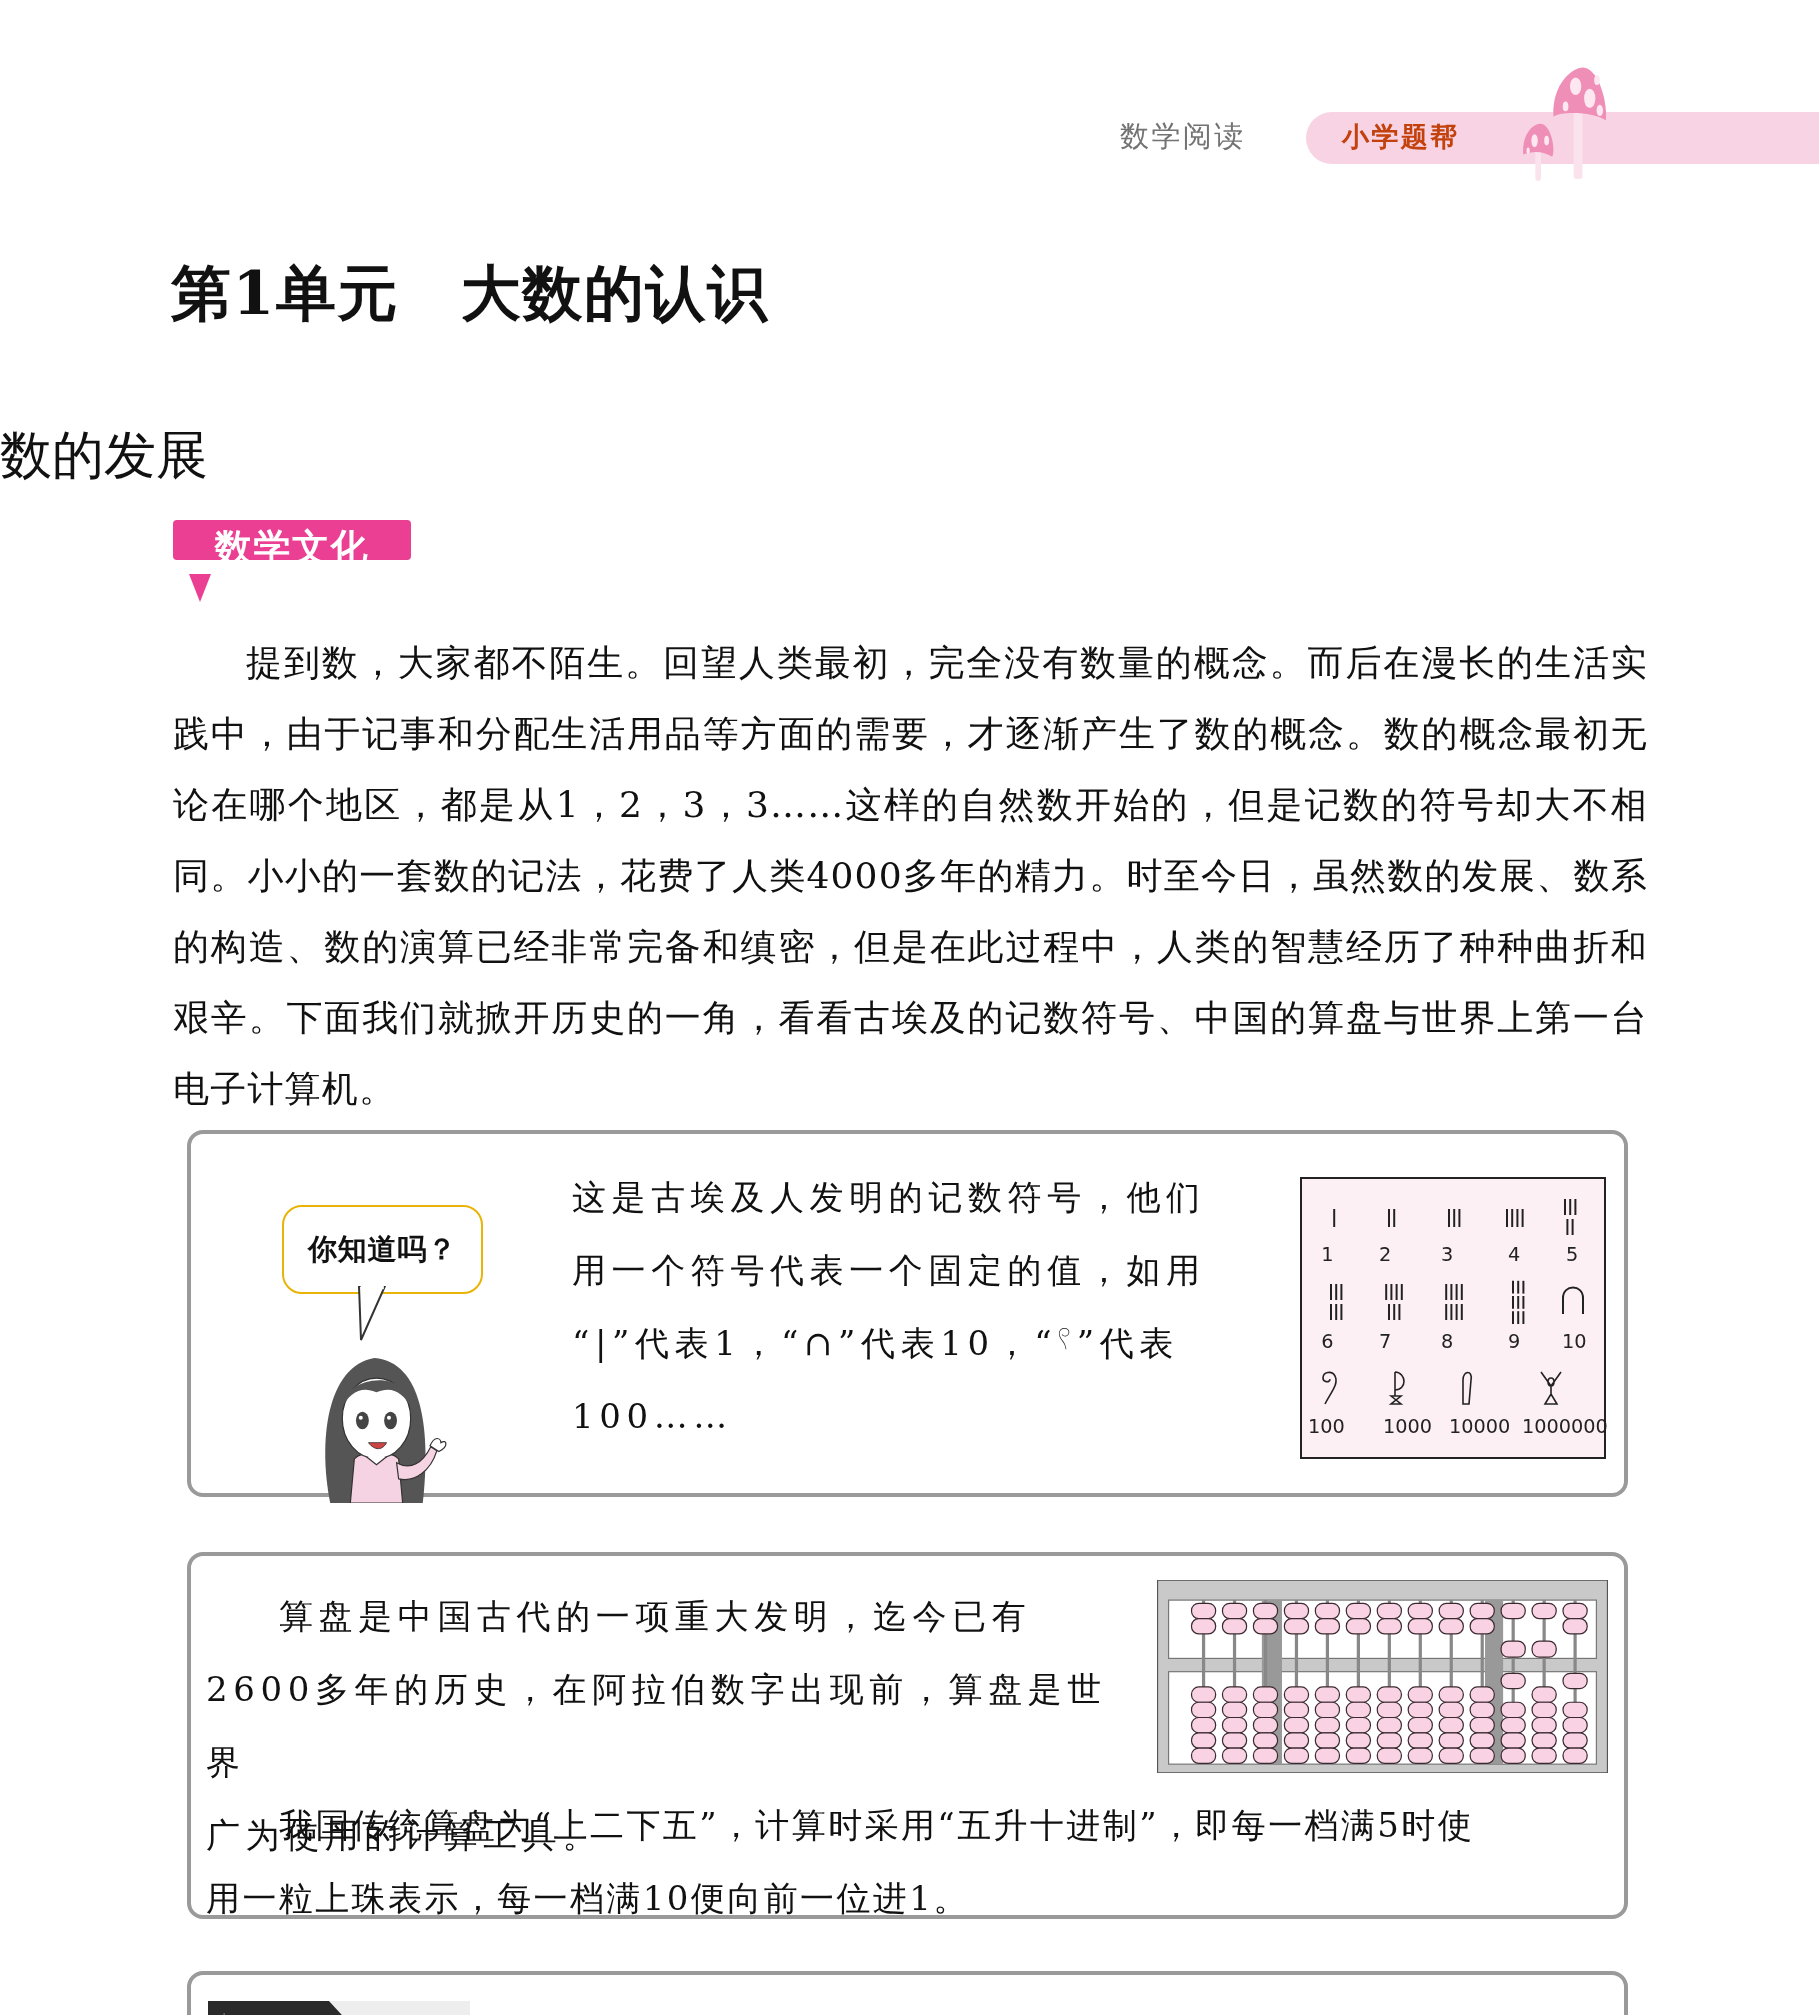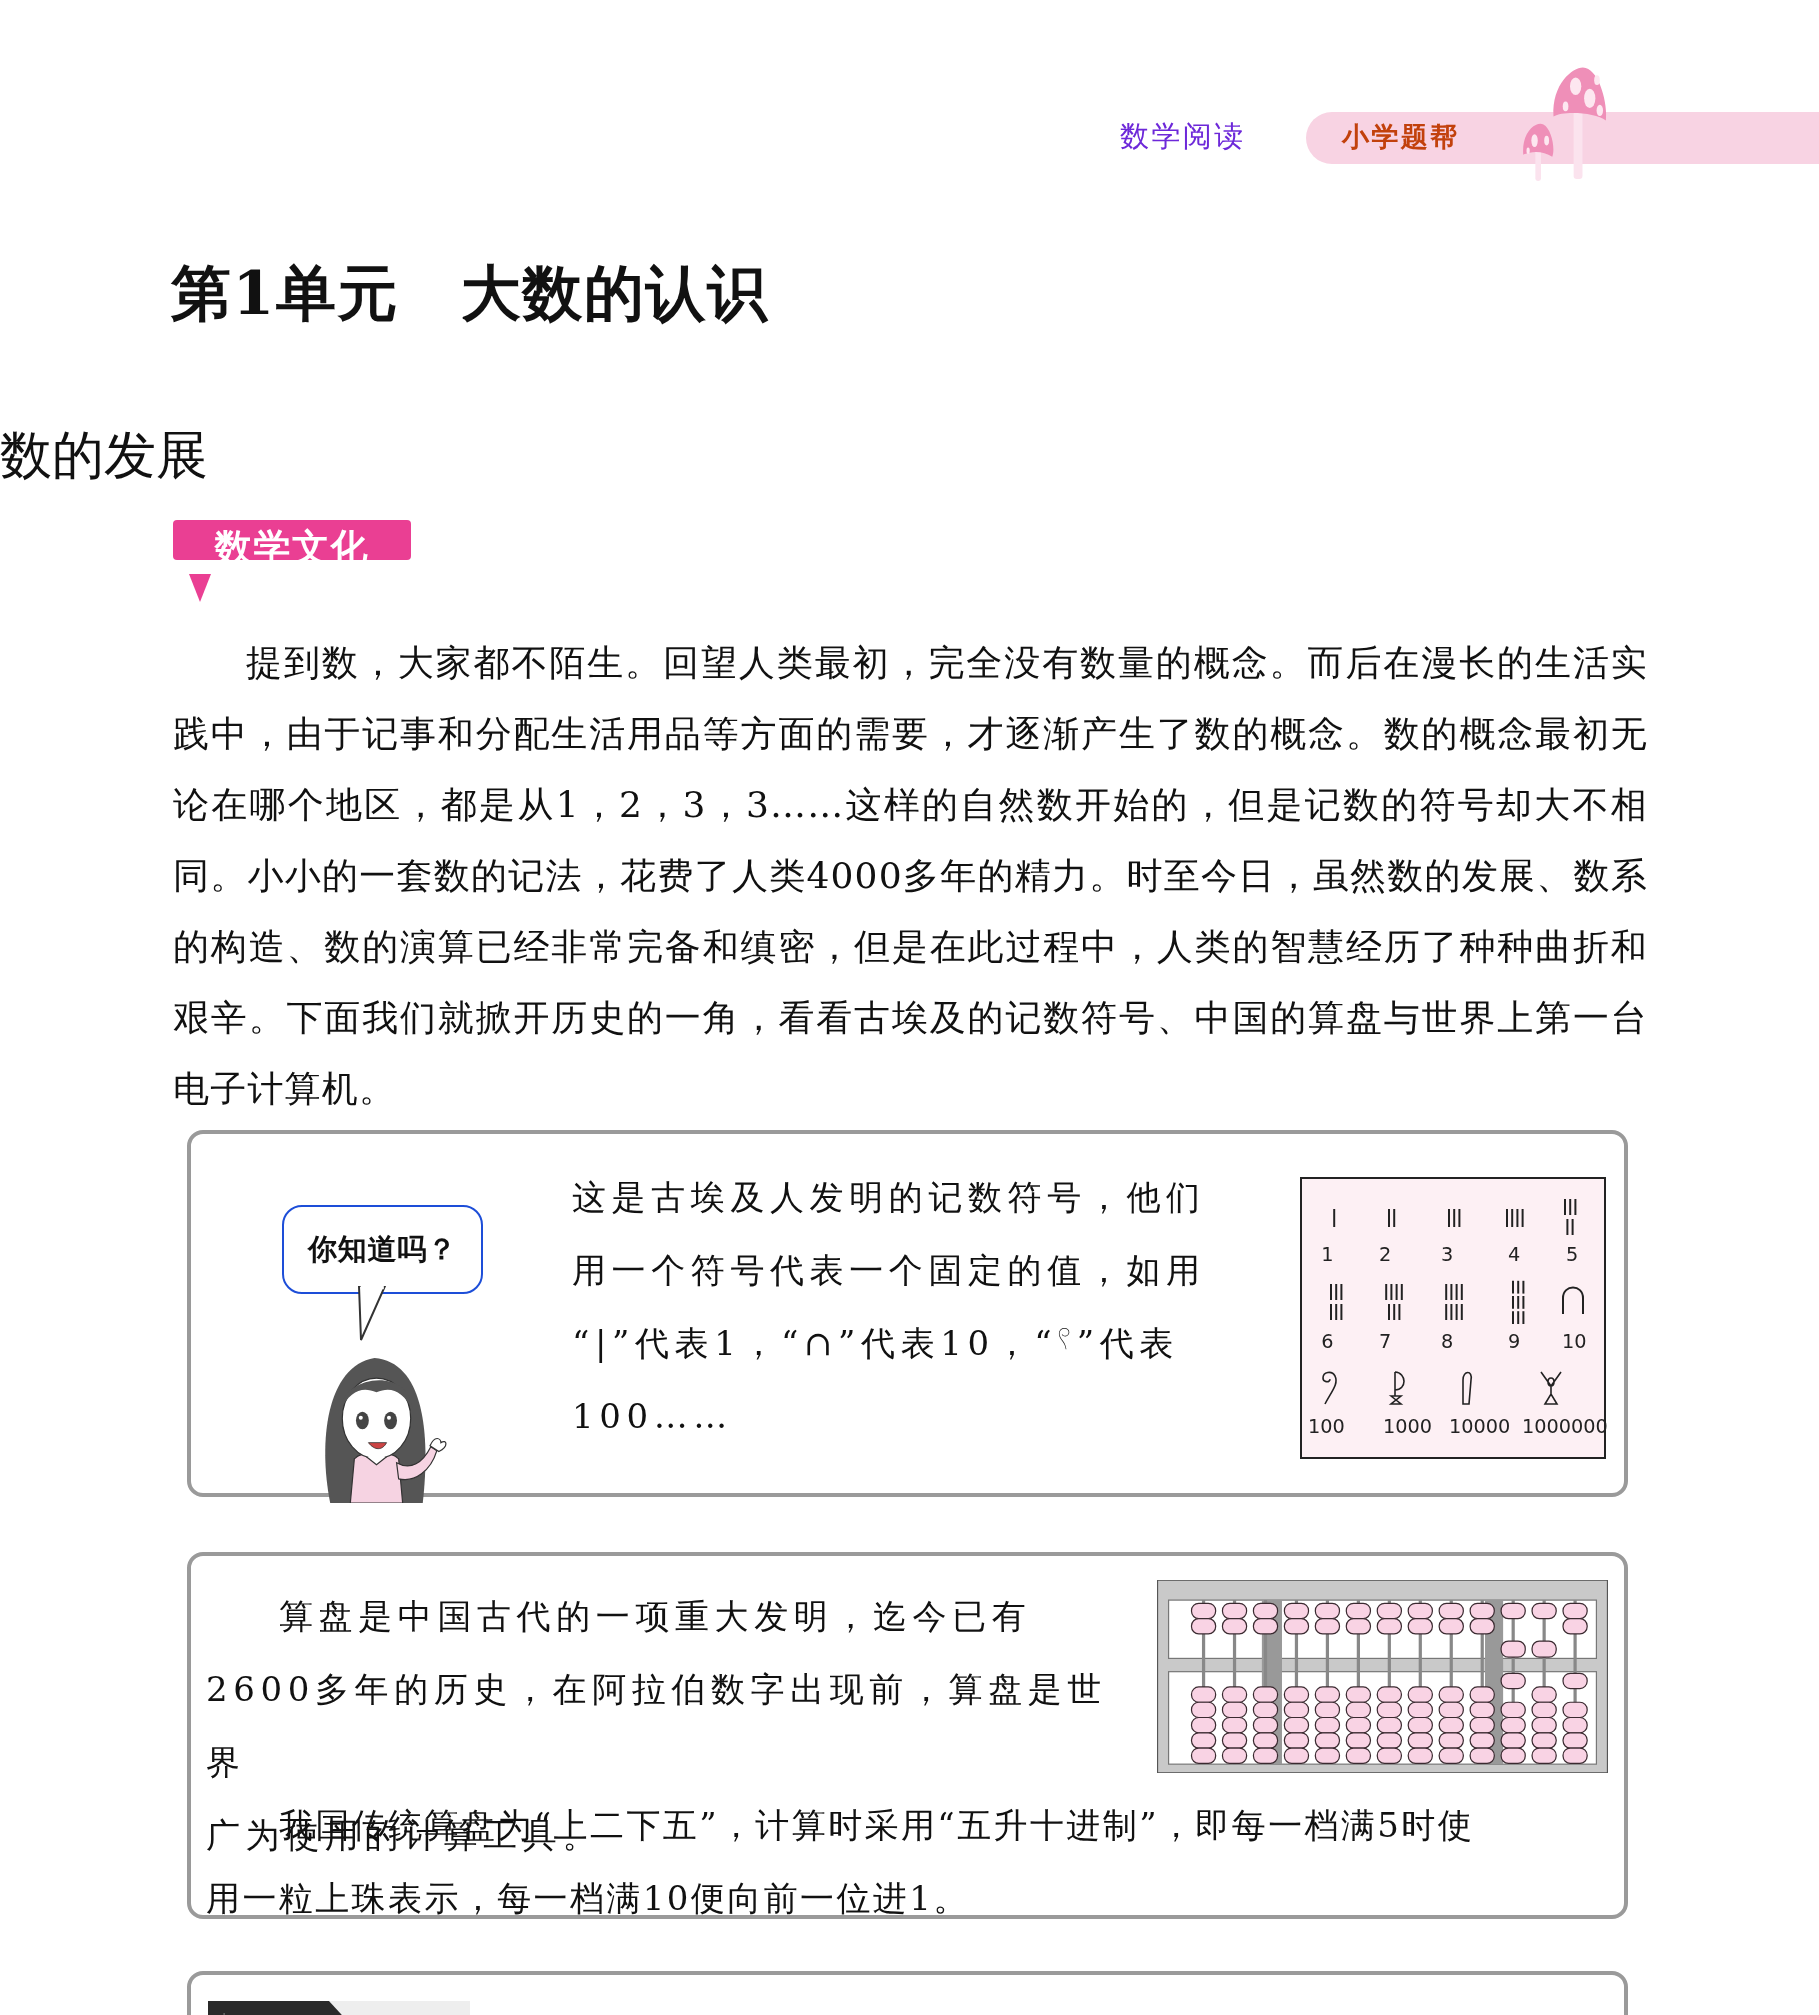--- a/index.html
+++ b/index.html
@@ -3,21 +3,21 @@
 <meta charset="utf-8">
 <style>
   html, body { margin: 0; padding: 0; background: #ffffff; }
   body {
     width: 1820px; height: 2532px; position: relative; overflow: hidden;
     font-family: "DejaVu Serif", "Liberation Serif", serif; color: #111;
   }
   .abs { position: absolute; }
 
   
-  .hdr-label { left: 1120px; top: 117px; font-size: 29px; letter-spacing: 2.4px; font-family: "DejaVu Sans", sans-serif; color:#6d28d9; }
+  .hdr-label { left: 1120px; top: 117px; font-size: 29px; letter-spacing: 2.4px; font-family: "DejaVu Sans", sans-serif; color:#737373; }
   .hdr-band { left: 1306px; top: 112px; width: 514px; height: 52px; background: #f8d3e3; border-radius: 26px 0 0 26px; }
   .hdr-brand { left: 1342px; top: 119px; font-size: 27px; letter-spacing: 2.4px; font-family: "DejaVu Sans", sans-serif; font-weight: bold; color:#c2410c; }
   .mushrooms { left: 1483px; top: 64px; width: 145px; height: 121px; }
 
   
   .unit-title { left: 171px; top: 254px; font-size: 60px; font-weight: bold; font-family: "DejaVu Serif", serif; letter-spacing: 1.6px; white-space: pre; }
   .section-title { left: 0; width: 1820px; top: 421px; text-align: left; font-size: 52px; font-family: "DejaVu Sans", sans-serif; }
 
   
   .tag { left: 173px; top: 520px; width: 238px; height: 40px; background: #ea3f93; border-radius: 4px; color: #fff;
@@ -29,21 +29,21 @@
 
   
   .box { left: 187px; width: 1433px; border: 4.8px solid #9a9a9a; border-radius: 16px; background: #fff; }
   .box1 { top: 1130px; height: 359px; }
   .box2 { top: 1552px; height: 359px; }
   .box3 { top: 1971px; height: 363px; }
 
   .box-text { font-size: 34px; line-height: 73px; letter-spacing: 5.6px; }
 
   
-  .bubble { left: 282px; top: 1205px; width: 197px; height: 85px; border: 2px solid #1d4ed8; border-radius: 20px; background: #fff;
+  .bubble { left: 282px; top: 1205px; width: 197px; height: 85px; border: 2px solid #eab308; border-radius: 20px; background: #fff;
             font-size: 29px; font-weight: bold; text-align: center; line-height: 85px; font-family: "DejaVu Serif", serif; letter-spacing: 0.8px; }
   .bubble-tail { left: 355px; top: 1286px; width: 48px; height: 56px; }
 
   .girl { left: 302px; top: 1342px; width: 153px; height: 161px; }
 
   .egypt-table { left: 1300px; top: 1177px; width: 302px; height: 278px; border: 2.4px solid #222; background: #fdf0f4; }
   .eg-cell { position: absolute; text-align: center; font-family: "DejaVu Sans", sans-serif; color:#222; }
   .eg-num { font-size: 19.3px; }
 
   .abacus { left: 1157px; top: 1580px; width: 451px; height: 193px; }

